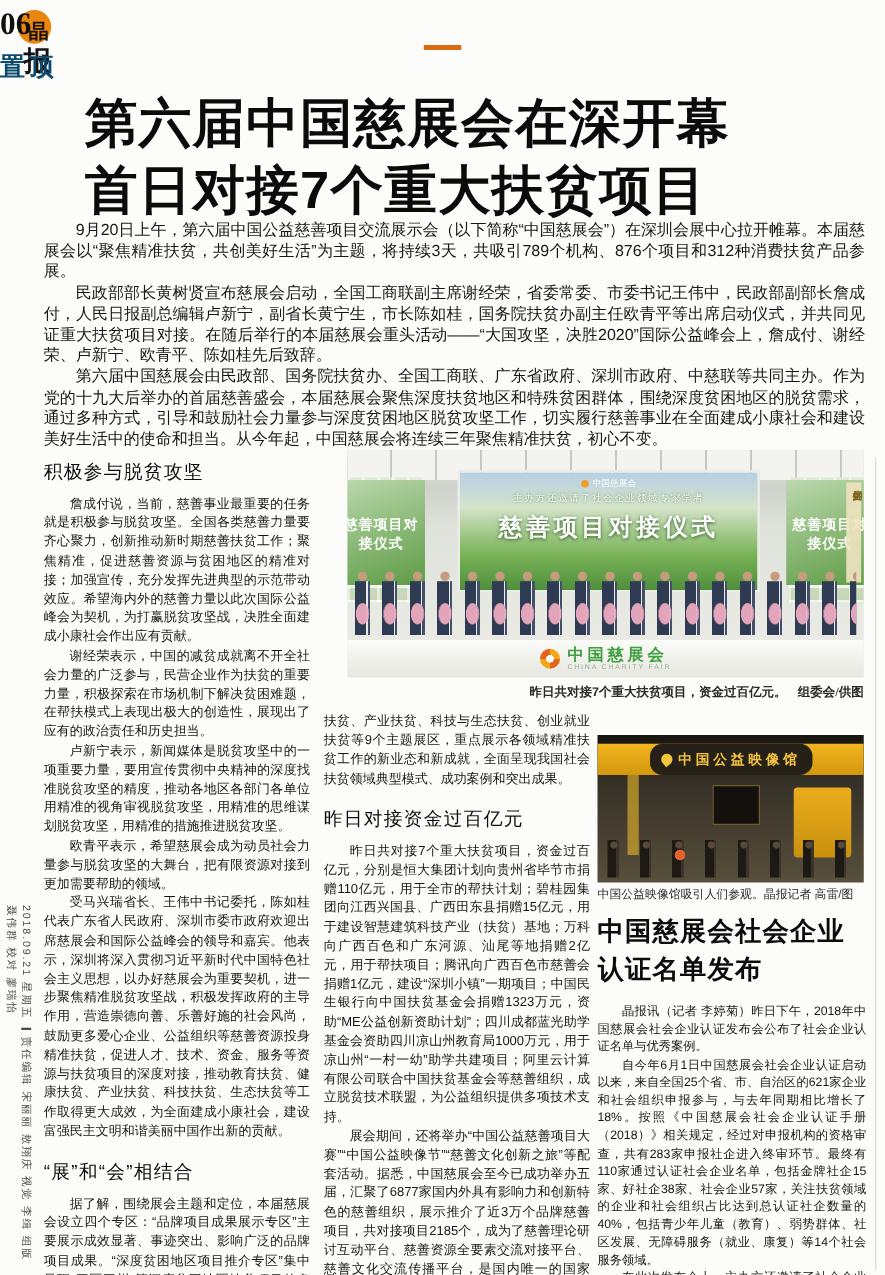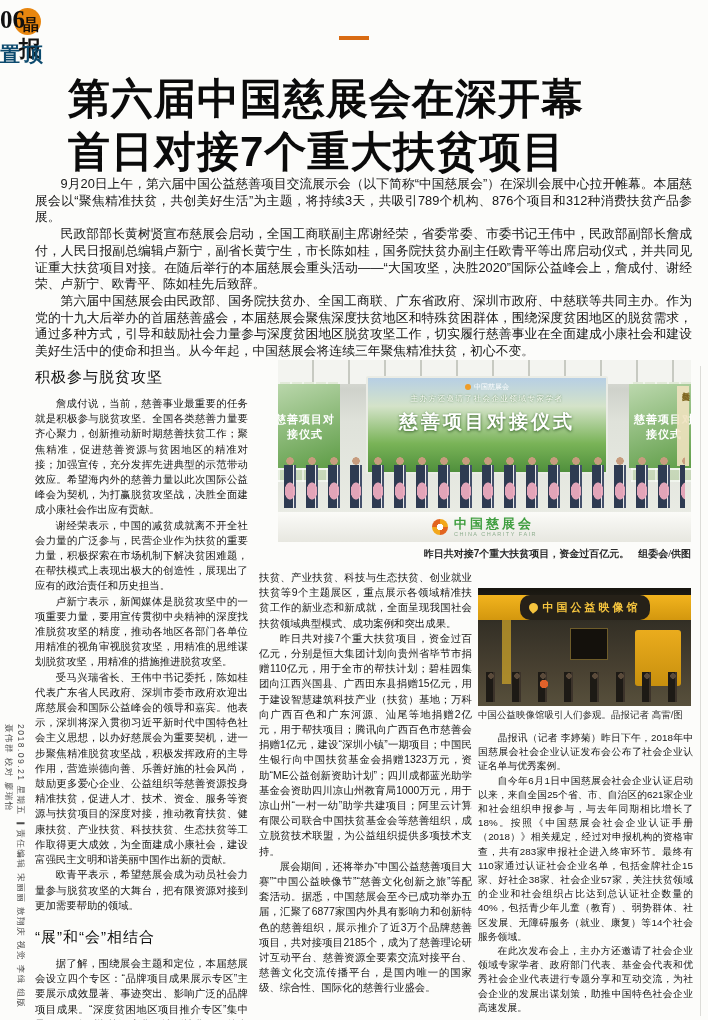--- a/index.html
+++ b/index.html
@@ -124,22 +124,22 @@
     <p class="para">民政部部长黄树贤宣布慈展会启动，全国工商联副主席谢经荣，省委常委、市委书记王伟中，民政部副部长詹成付，人民日报副总编辑卢新宁，副省长黄宁生，市长陈如桂，国务院扶贫办副主任欧青平等出席启动仪式，并共同见证重大扶贫项目对接。在随后举行的本届慈展会重头活动——“大国攻坚，决胜2020”国际公益峰会上，詹成付、谢经荣、卢新宁、欧青平、陈如桂先后致辞。</p>
     <p class="para">第六届中国慈展会由民政部、国务院扶贫办、全国工商联、广东省政府、深圳市政府、中慈联等共同主办。作为党的十九大后举办的首届慈善盛会，本届慈展会聚焦深度扶贫地区和特殊贫困群体，围绕深度贫困地区的脱贫需求，通过多种方式，引导和鼓励社会力量参与深度贫困地区脱贫攻坚工作，切实履行慈善事业在全面建成小康社会和建设美好生活中的使命和担当。从今年起，中国慈展会将连续三年聚焦精准扶贫，初心不变。</p>
   </div>
 
 <div class="left-col">
   <h3 class="sec-head first">积极参与脱贫攻坚</h3>
   <div>
       <p class="para">詹成付说，当前，慈善事业最重要的任务就是积极参与脱贫攻坚。全国各类慈善力量要齐心聚力，创新推动新时期慈善扶贫工作；聚焦精准，促进慈善资源与贫困地区的精准对接；加强宣传，充分发挥先进典型的示范带动效应。希望海内外的慈善力量以此次国际公益峰会为契机，为打赢脱贫攻坚战，决胜全面建成小康社会作出应有贡献。</p>
       <p class="para">谢经荣表示，中国的减贫成就离不开全社会力量的广泛参与，民营企业作为扶贫的重要力量，积极探索在市场机制下解决贫困难题，在帮扶模式上表现出极大的创造性，展现出了应有的政治责任和历史担当。</p>
       <p class="para">卢新宁表示，新闻媒体是脱贫攻坚中的一项重要力量，要用宣传贯彻中央精神的深度找准脱贫攻坚的精度，推动各地区各部门各单位用精准的视角审视脱贫攻坚，用精准的思维谋划脱贫攻坚，用精准的措施推进脱贫攻坚。</p>
+      <p class="para">欧青平表示，希望慈展会成为动员社会力量参与脱贫攻坚的大舞台，把有限资源对接到更加需要帮助的领域。</p>
       <p class="para">受马兴瑞省长、王伟中书记委托，陈如桂代表广东省人民政府、深圳市委市政府欢迎出席慈展会和国际公益峰会的领导和嘉宾。他表示，深圳将深入贯彻习近平新时代中国特色社会主义思想，以办好慈展会为重要契机，进一步聚焦精准脱贫攻坚战，积极发挥政府的主导作用，营造崇德向善、乐善好施的社会风尚，鼓励更多爱心企业、公益组织等慈善资源投身精准扶贫，促进人才、技术、资金、服务等资源与扶贫项目的深度对接，推动教育扶贫、健康扶贫、产业扶贫、科技扶贫、生态扶贫等工作取得更大成效，为全面建成小康社会，建设富强民主文明和谐美丽中国作出新的贡献。</p>
-      <p class="para">欧青平表示，希望慈展会成为动员社会力量参与脱贫攻坚的大舞台，把有限资源对接到更加需要帮助的领域。</p>
     </div>
   <h3 class="sec-head">“展”和“会”相结合</h3>
   <div>
       <p class="para">据了解，围绕展会主题和定位，本届慈展会设立四个专区：“品牌项目成果展示专区”主要展示成效显著、事迹突出、影响广泛的品牌项目成果。“深度贫困地区项目推介专区”集中呈现“三区三州”等深度贫困地区扶贫项目的多元需求，促进社会慈善资源与深度贫困地区的精准、高效对接。“消费扶贫产品专区”重点展示各领域精准扶贫产品，实现消费拉动产业“造血”扶贫的目的。“创品公益体验专区”重点展示科学技术和相关产品在公益慈善领域的应用，促进科技与慈善的跨界合作。</p>
     </div>
 </div>
 
 <div class="photo1">
   <div class="p1-ceiling"></div>
   <div class="p1-wall left"></div>
@@ -162,20 +162,21 @@
       <div class="p1-stage-en">CHINA CHARITY FAIR</div>
     </span>
   </div>
 </div>
 <p class="caption1">
   <span>昨日共对接7个重大扶贫项目，资金过百亿元。</span><span class="credit">组委会/供图</span>
 </p>
 
 <div class="mid-col">
   <p class="para no-indent">扶贫、产业扶贫、科技与生态扶贫、创业就业扶贫等9个主题展区，重点展示各领域精准扶贫工作的新业态和新成就，全面呈现我国社会扶贫领域典型模式、成功案例和突出成果。</p>
+  <h3 class="sec-head">昨日对接资金过百亿元</h3>
   <div>
       <p class="para">昨日共对接7个重大扶贫项目，资金过百亿元，分别是恒大集团计划向贵州省毕节市捐赠110亿元，用于全市的帮扶计划；碧桂园集团向江西兴国县、广西田东县捐赠15亿元，用于建设智慧建筑科技产业（扶贫）基地；万科向广西百色和广东河源、汕尾等地捐赠2亿元，用于帮扶项目；腾讯向广西百色市慈善会捐赠1亿元，建设“深圳小镇”一期项目；中国民生银行向中国扶贫基金会捐赠1323万元，资助“ME公益创新资助计划”；四川成都蓝光助学基金会资助四川凉山州教育局1000万元，用于凉山州“一村一幼”助学共建项目；阿里云计算有限公司联合中国扶贫基金会等慈善组织，成立脱贫技术联盟，为公益组织提供多项技术支持。</p>
       <p class="para">展会期间，还将举办“中国公益慈善项目大赛”“中国公益映像节”“慈善文化创新之旅”等配套活动。据悉，中国慈展会至今已成功举办五届，汇聚了6877家国内外具有影响力和创新特色的慈善组织，展示推介了近3万个品牌慈善项目，共对接项目2185个，成为了慈善理论研讨互动平台、慈善资源全要素交流对接平台、慈善文化交流传播平台，是国内唯一的国家级、综合性、国际化的慈善行业盛会。</p>
     </div>
 
 </div>
 
 <div class="photo2">
   <div class="p2-beam">
     <div class="p2-sign">
@@ -184,20 +185,21 @@
     </div>
   </div>
   <div class="p2-pillar"></div>
   <div class="p2-screen"></div>
   <div class="p2-kiosk"></div>
   <div class="p2-people"></div>
 </div>
 <p class="caption2">中国公益映像馆吸引人们参观。晶报记者 高雷/图</p>
 
 <div class="article2">
+  <h2 class="a2-head">中国慈展会社会企业认证名单发布</h2>
   <div>
       <p class="para">晶报讯（记者 李婷菊）昨日下午，2018年中国慈展会社会企业认证发布会公布了社会企业认证名单与优秀案例。</p>
       <p class="para">自今年6月1日中国慈展会社会企业认证启动以来，来自全国25个省、市、自治区的621家企业和社会组织申报参与，与去年同期相比增长了18%。按照《中国慈展会社会企业认证手册（2018）》相关规定，经过对申报机构的资格审查，共有283家申报社企进入终审环节。最终有110家通过认证社会企业名单，包括金牌社企15家、好社企38家、社会企业57家，关注扶贫领域的企业和社会组织占比达到总认证社企数量的40%，包括青少年儿童（教育）、弱势群体、社区发展、无障碍服务（就业、康复）等14个社会服务领域。</p>
       <p class="para">在此次发布会上，主办方还邀请了社会企业领域专家学者、政府部门代表、基金会代表和优秀社会企业代表进行专题分享和互动交流，为社会企业的发展出谋划策，助推中国特色社会企业高速发展。</p>
     </div>
 </div>
 
 <div class="edition">2018.09.21 星期五 ▎责任编辑 宋丽丽 敖翔庆 视觉 李缉 组版 聂伟群 校对 廖瑞怡</div>
 <div class="scan-rule"></div>
 

